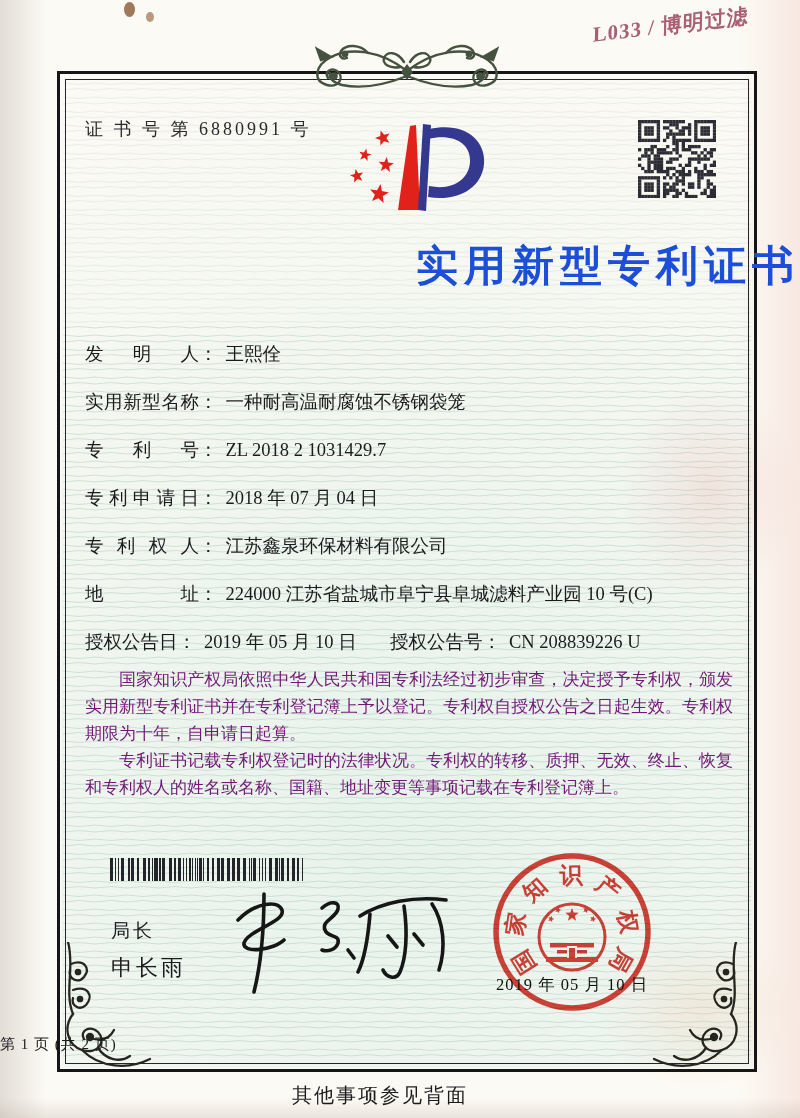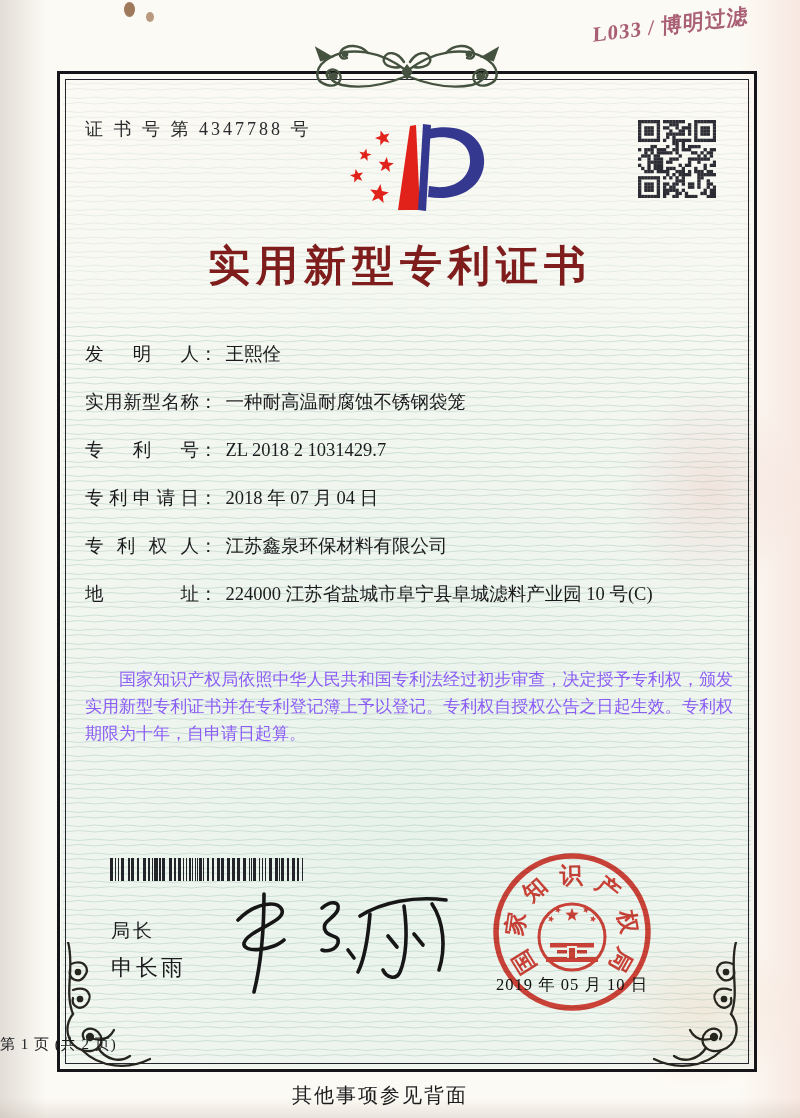--- a/index.html
+++ b/index.html
@@ -21,31 +21,31 @@
   .frame-inner{position:absolute;left:5px;top:5px;right:5px;bottom:5px;border:1.4px solid #24242c;}
   .inner-bg{position:absolute;left:61px;top:75px;width:692px;height:993px;
             background:radial-gradient(120% 80% at 50% 75%,rgba(214,236,228,.55),rgba(252,250,242,.1));}
   #waves{position:absolute;left:63px;top:77px;}
   
   .certno{position:absolute;left:85px;top:117px;font-size:18px;letter-spacing:3px;color:#2a2a2c;}
   #logo{position:absolute;left:325px;top:112px;}
   #qr{position:absolute;left:638px;top:120px;}
   .hand{position:absolute;left:592px;top:8px;width:210px;font-size:21px;color:#a14f68;
         transform:rotate(-7deg) skewX(-8deg);opacity:.9;font-weight:bold;letter-spacing:1px;}
-  .title{position:absolute;left:0;top:238px;width:800px;text-align:center;font-size:42px;
-         font-weight:bold;letter-spacing:6px;color:#7f1d1d;}
+  .title{position:absolute;left:0;top:238px;width:800px;text-align:right;font-size:42px;
+         font-weight:bold;letter-spacing:6px;color:#1d4ed8;}
   
   #fields{position:absolute;left:85px;top:330px;width:648px;font-size:18.5px;}
   .frow{height:48px;line-height:48px;white-space:nowrap;}
   .flabel{display:inline-block;width:114px;text-align:justify;text-align-last:justify;vertical-align:top;}
   .fcolon{margin-right:8px;}
   .grant{position:absolute;left:85px;top:618px;width:660px;height:48px;line-height:48px;font-size:18.5px;white-space:nowrap;}
   .grant .g2{position:absolute;left:305px;top:0;}
   
-  .paras{position:absolute;left:85px;top:666px;width:648px;font-size:17px;line-height:27px;color:#8b5cf6;text-align:justify;}
+  .paras{position:absolute;left:85px;top:666px;width:648px;font-size:17px;line-height:27px;color:#701a75;text-align:justify;}
   .paras p{margin:0;text-indent:2em;}
   
   #barcode{position:absolute;left:110px;top:858px;}
   .signer-title{position:absolute;left:111px;top:918px;font-size:19px;letter-spacing:3px;}
   .signer-name{position:absolute;left:111px;top:953px;font-size:22px;letter-spacing:3px;}
   #signature{position:absolute;left:218px;top:880px;}
   #seal{position:absolute;left:487px;top:847px;opacity:.93;mix-blend-mode:multiply;}
   .seal-date{position:absolute;left:496px;top:974px;font-size:16.5px;letter-spacing:1px;color:#111;}
   .pageinfo{position:absolute;left:0;top:1035px;width:790px;font-size:15px;letter-spacing:1px;}
   .backnote{position:absolute;left:0;top:1082px;width:760px;text-align:center;font-size:20px;letter-spacing:2px;font-family:Liberation Mono, monospace;}
@@ -251,21 +251,21 @@
       <path d="M22,108 C40,126 68,128 90,117"></path>
       <path d="M38,106 C46,118 60,121 70,114"></path>
       <path d="M30,96 C42,100 50,96 54,88"></path>
       <circle cx="18" cy="30" r="2.2" fill="#26261f"></circle>
       <circle cx="20" cy="57" r="2.2" fill="#26261f"></circle>
       <circle cx="30" cy="95" r="3" fill="#26261f"></circle>
     </g>
   </svg>
 
   <div class="hand">L033 / 博明过滤</div>
-  <div class="certno">证 书 号 第 4347788 号</div>
+  <div class="certno">证 书 号 第 6880991 号</div>
   <svg id="logo" width="160" height="105" viewBox="0 0 160 105">
       <path d="M55.6,18.4L59.1,22.8L64.5,21.4L61.4,26.0L64.4,30.8L59.0,29.2L55.4,33.6L55.3,27.9L50.0,25.9L55.3,24.0Z" fill="#e0221b"></path>
       <path d="M41.3,36.6L42.0,41.2L46.5,42.3L42.4,44.3L42.7,48.9L39.5,45.7L35.2,47.4L37.3,43.3L34.3,39.8L38.9,40.5Z" fill="#e0221b"></path>
       <path d="M61.8,45.0L63.2,50.5L68.8,51.3L64.1,54.4L65.0,59.9L60.7,56.3L55.7,59.0L57.7,53.7L53.7,49.8L59.3,50.1Z" fill="#e0221b"></path>
       <path d="M30.6,57.1L33.2,61.3L38.1,60.6L34.9,64.3L37.2,68.7L32.6,66.9L29.1,70.4L29.4,65.4L25.0,63.2L29.8,62.0Z" fill="#e0221b"></path>
       <path d="M55.5,72.1L56.9,79.0L63.9,80.4L57.8,83.9L58.6,90.9L53.4,86.2L47.0,89.1L49.9,82.7L45.1,77.5L52.1,78.3Z" fill="#e0221b"></path>
       <path d="M85,14 L91,13 L95,98 L73,98 Z" fill="#e0221b"></path>
       <path d="M98,12 L106,13 L101,99 L93,98 Z" fill="#34388f"></path>
       <path d="M104,17 C142,9 161,30 159,52 C157,77 131,90 103,85 L104,74 C128,79 144,67 145,50 C146,31 128,21 103,27 Z" fill="#34388f"></path>
     </svg>
@@ -591,23 +591,30 @@
   <div class="title">实用新型专利证书</div>
 
   <div id="fields">
       <div class="frow"><span class="flabel">发明人</span><span class="fcolon">：</span><span>王熙佺</span></div>
       <div class="frow"><span class="flabel">实用新型名称</span><span class="fcolon">：</span><span>一种耐高温耐腐蚀不锈钢袋笼</span></div>
       <div class="frow"><span class="flabel">专利号</span><span class="fcolon">：</span><span>ZL 2018 2 1031429.7</span></div>
       <div class="frow"><span class="flabel">专利申请日</span><span class="fcolon">：</span><span>2018 年 07 月 04 日</span></div>
       <div class="frow"><span class="flabel">专利权人</span><span class="fcolon">：</span><span>江苏鑫泉环保材料有限公司</span></div>
       <div class="frow"><span class="flabel">地址</span><span class="fcolon">：</span><span>224000 江苏省盐城市阜宁县阜城滤料产业园 10 号(C)</span></div>
     </div>
+  <div class="grant">
+    <span>授权公告日</span><span class="fcolon">：</span><span>2019 年 05 月 10 日</span>
+    <span class="g2">
+      <span>授权公告号</span><span class="fcolon">：</span><span>CN 208839226 U</span>
+    </span>
+  </div>
 
   <div class="paras">
     <p>国家知识产权局依照中华人民共和国专利法经过初步审查，决定授予专利权，颁发实用新型专利证书并在专利登记簿上予以登记。专利权自授权公告之日起生效。专利权期限为十年，自申请日起算。</p>
+    <p>专利证书记载专利权登记时的法律状况。专利权的转移、质押、无效、终止、恢复和专利权人的姓名或名称、国籍、地址变更等事项记载在专利登记簿上。</p>
   </div>
 
   <svg id="barcode" width="196" height="23">
       <rect x="0" y="0" width="3" height="23" fill="#23232a"></rect>
       <rect x="5" y="0" width="1" height="23" fill="#23232a"></rect>
       <rect x="8" y="0" width="1" height="23" fill="#23232a"></rect>
       <rect x="11" y="0" width="3" height="23" fill="#23232a"></rect>
       <rect x="18" y="0" width="2" height="23" fill="#23232a"></rect>
       <rect x="21" y="0" width="3" height="23" fill="#23232a"></rect>
       <rect x="27" y="0" width="2" height="23" fill="#23232a"></rect>

